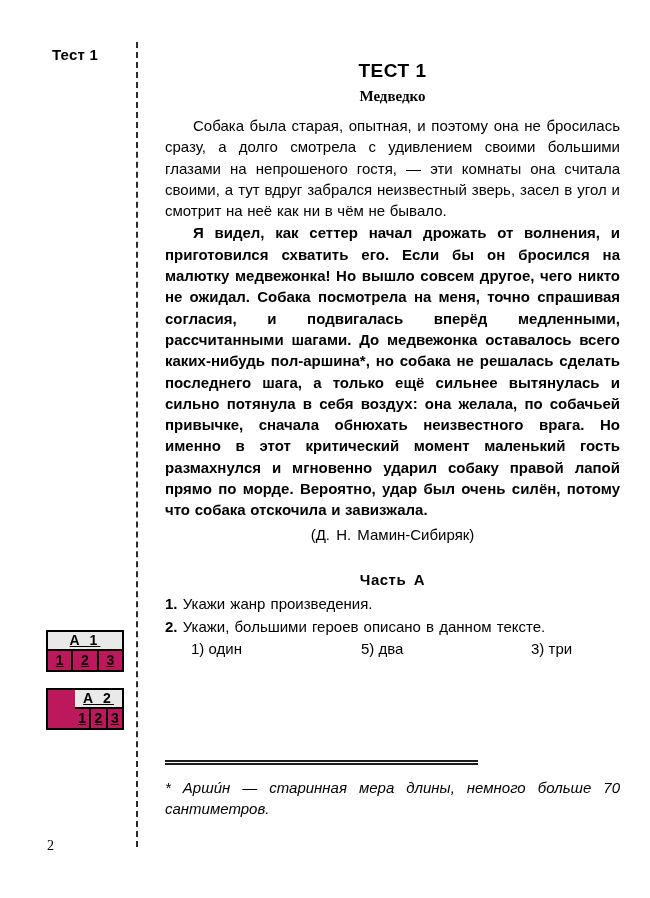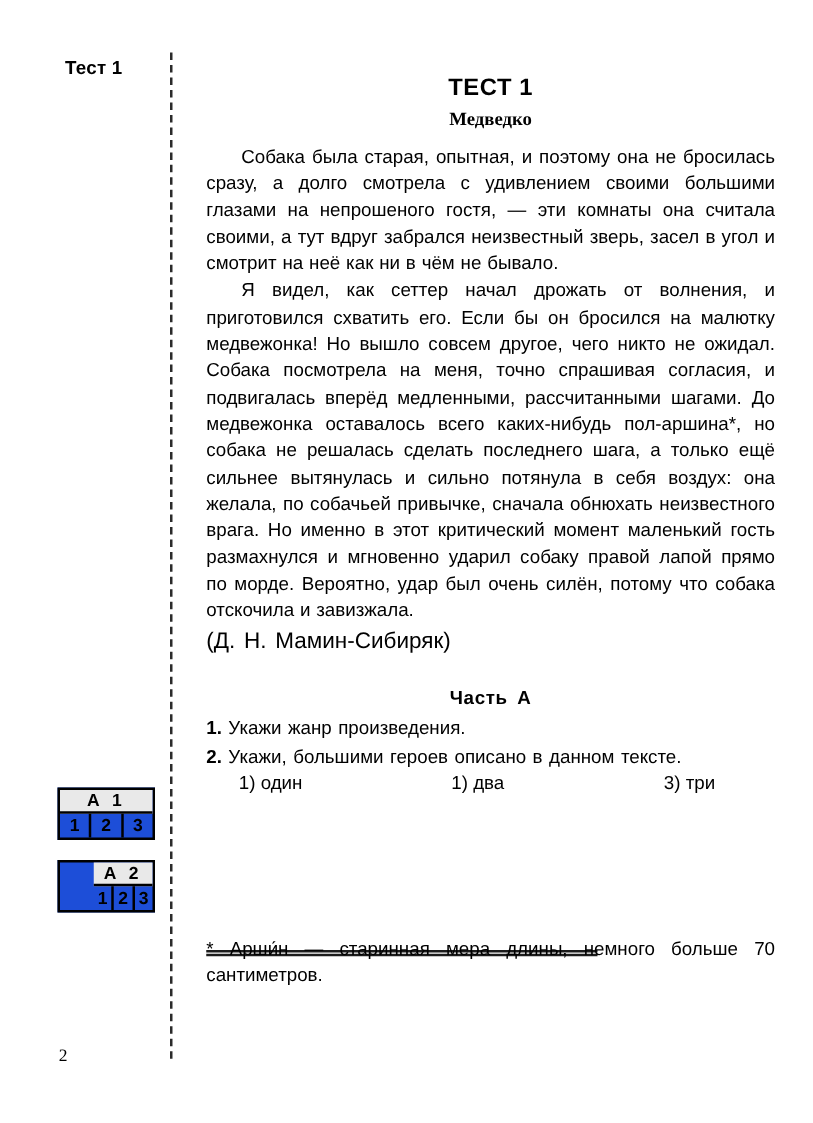--- a/index.html
+++ b/index.html
@@ -44,22 +44,23 @@
     font-size: 14px;
     font-family: "Liberation Serif", "DejaVu Serif", serif;
   }
 
   
   .answer-box {
     position: absolute;
     left: 46px;
     width: 78px;
     border: 2px solid #000000;
-    background: #1d4ed8;
+    background: #be185d;
     box-sizing: border-box;
+    text-decoration: underline;
   }
   .answer-box.ab1 { top: 630px; }
   .answer-box.ab2 { top: 688px; padding-left: 27px; }
 
   .ab-head {
     background: #e9e9e9;
     border-bottom: 2px solid #000000;
     text-align: center;
     font-size: 14px;
     font-weight: bold;
@@ -109,25 +110,25 @@
     text-align: justify;
     text-align-last: left;
     text-justify: inter-word;
     font-size: 15px;
     line-height: 21.3px;
     text-indent: 28px;
     margin: 0;
     word-spacing: 0.5px;
     hyphens: none;
   }
-  .para + .para { margin-top: 1px; }
+  .para + .para { margin-top: 1px; font-weight: bold; }
 
   .author {
-    text-align: left;
-    font-size: 18px;
+    text-align: center;
+    font-size: 15px;
     line-height: 21.3px;
     margin-top: 3px;
     word-spacing: 2px;
   }
 
   .part-heading {
     text-align: center;
     font-size: 15px;
     font-weight: bold;
     margin: 26px 0 5px 0;
@@ -169,27 +170,28 @@
     top: 760px;
     width: 313px;
     height: 5px;
     border-top: 2px solid #1c1c1c;
     border-bottom: 2px solid #1c1c1c;
     box-sizing: border-box;
   }
   .footnote {
     position: absolute;
     left: 165px;
-    top: 749px;
+    top: 777px;
     width: 455px;
     font-size: 15px;
     line-height: 21.3px;
     text-align: justify;
     text-align-last: left;
     word-spacing: 1px;
+    font-style: italic;
   }
 </style>
 </head>
 <body>
 
 <div class="page">
 
   <div class="margin-header">Тест 1</div>
 
   <div class="dashed-rule"></div>
@@ -230,21 +232,21 @@
       <span class="qnum">1.</span>
       <span>Укажи жанр произведения.</span>
     </p>
 
     <p class="question q2">
       <span class="qnum">2.</span>
       <span>Укажи, большими героев описано в данном тексте.</span>
     </p>
     <div class="options">
       <span class="opt">1) один</span>
-      <span class="opt">1) два</span>
+      <span class="opt">5) два</span>
       <span class="opt">3) три</span>
     </div>
 
   </div>
 
   <div class="footnote-rule"></div>
   <div class="footnote">* Арши́н — старинная мера длины, немного больше 70 сантиметров.</div>
 
 </div>
 

